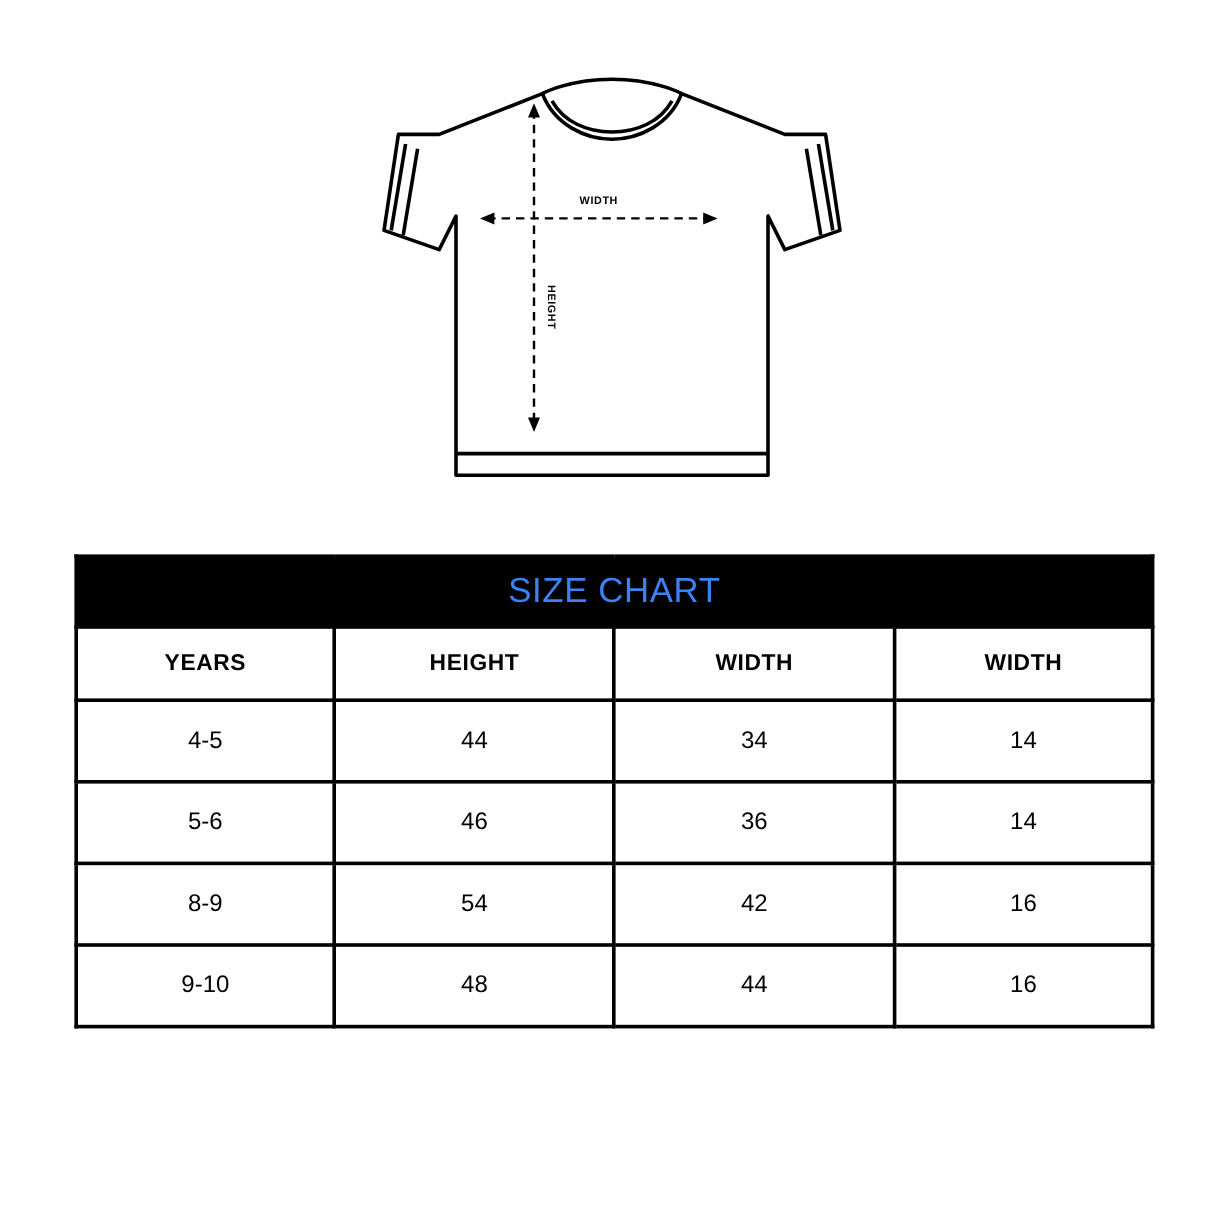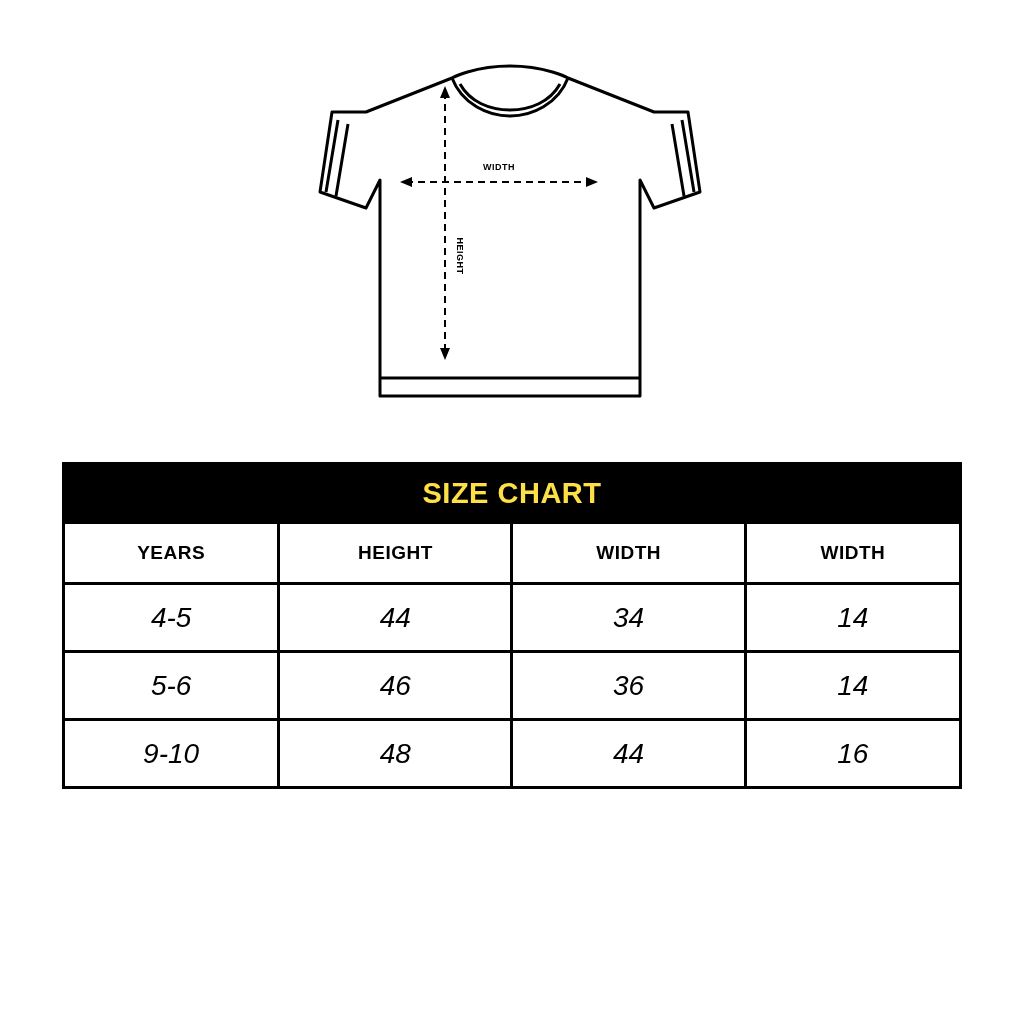--- a/index.html
+++ b/index.html
@@ -46,37 +46,36 @@
     table-layout: fixed;
   }
   #size-chart-table td, #size-chart-table th {
     border: 3px solid #000000;
     text-align: center;
     vertical-align: middle;
     padding: 0;
   }
   .title-cell {
     background: #000000;
-    color: #fde047;
+    color: #3b82f6;
     font-size: 29px;
-    font-weight: bold;
+    font-weight: normal;
     height: 56px;
     letter-spacing: 0.5px;
   }
   .header-cell {
     font-size: 19px;
     font-weight: bold;
     height: 58px;
     letter-spacing: 0.5px;
   }
   .data-cell {
-    font-size: 28px;
+    font-size: 20px;
     font-weight: normal;
     height: 65px;
-    font-style: italic;
   }
   col.c-years { width: 24%; }
   col.c-height { width: 26%; }
   col.c-width  { width: 26%; }
   col.c-sleeve { width: 24%; }
 </style>
 </head>
 <body>
 
 <div id="shirt-diagram">
@@ -152,19 +151,25 @@
       <td class="data-cell">34</td>
       <td class="data-cell">14</td>
     </tr>
     <tr>
       <td class="data-cell">5-6</td>
       <td class="data-cell">46</td>
       <td class="data-cell">36</td>
       <td class="data-cell">14</td>
     </tr>
     <tr>
+      <td class="data-cell">8-9</td>
+      <td class="data-cell">54</td>
+      <td class="data-cell">42</td>
+      <td class="data-cell">16</td>
+    </tr>
+    <tr>
       <td class="data-cell">9-10</td>
       <td class="data-cell">48</td>
       <td class="data-cell">44</td>
       <td class="data-cell">16</td>
     </tr>
   </tbody>
 </table>
 
 </body></html>

